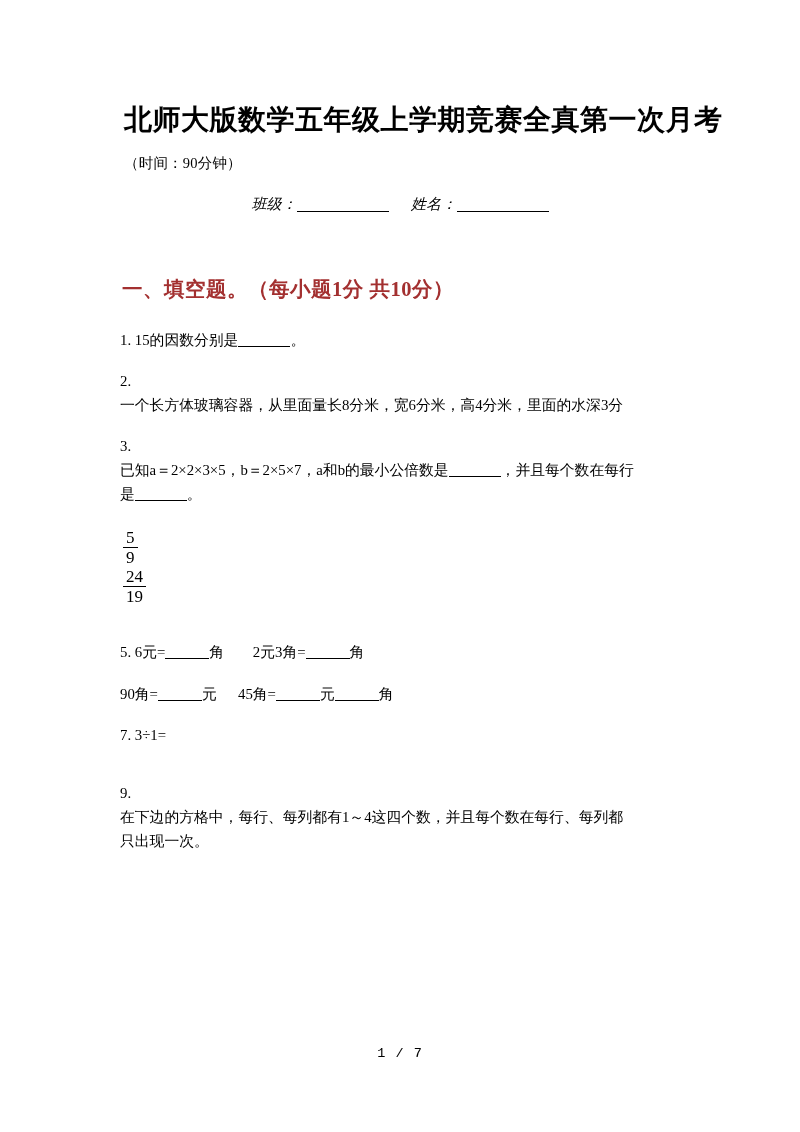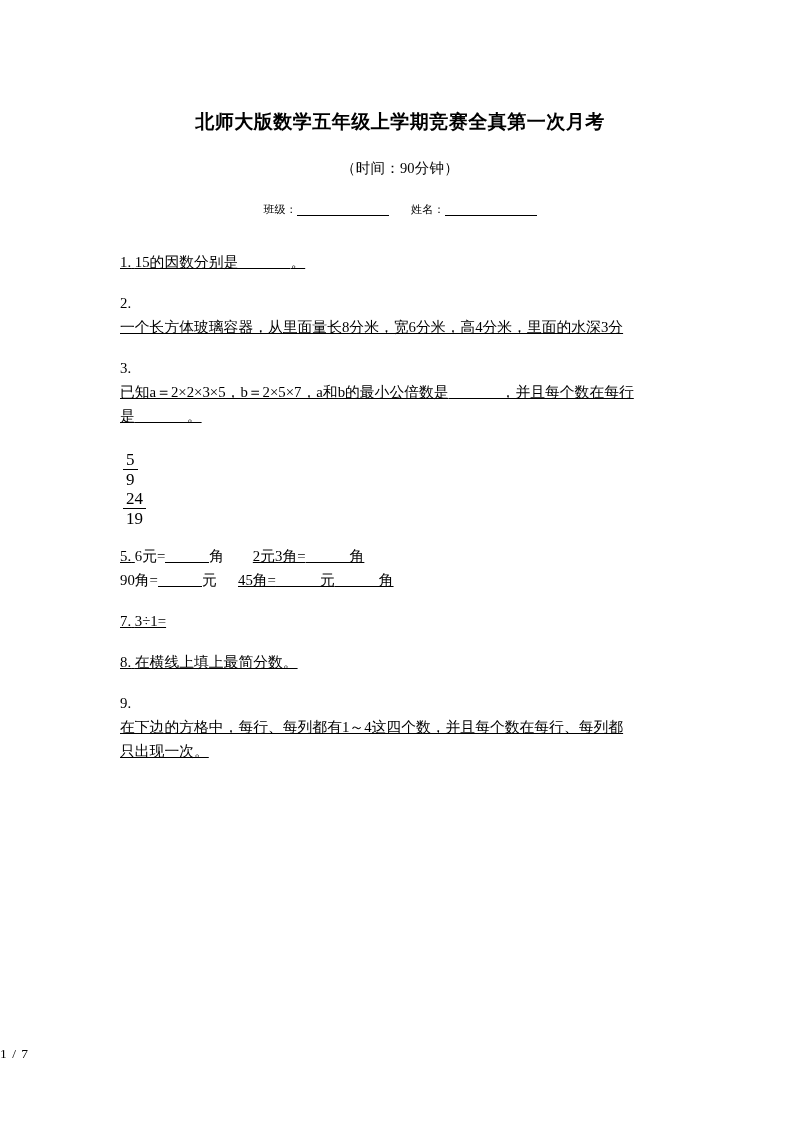--- a/index.html
+++ b/index.html
@@ -20,41 +20,42 @@
     left: 0; top: 0;
     width: 800px;
     height: 1132px;
     box-sizing: border-box;
     padding: 0 120px;
   }
 
   
   .doc-title {
     text-align: center;
-    font-size: 19px;
+    font-size: 28px;
     font-weight: bold;
     letter-spacing: 0.5px;
-    margin: 12px;
+    margin: 4px;
     padding-top: 98px;
     line-height: 1.25;
     white-space: nowrap;
   }
   .doc-subtitle {
-    text-align: center;
+    text-align: left;
     font-size: 14.5px;
-    margin: 10px;
+    margin: 4px;
     padding-top: 13px;
     letter-spacing: 0.2px;
   }
   .id-line {
     text-align: center;
-    font-size: 11px;
+    font-size: 15px;
     margin: 8px;
     padding-top: 14px;
     letter-spacing: 0.2px;
+    font-style: italic;
   }
   .id-line .blank {
     display: inline-block;
     border-bottom: 1px solid #000;
     width: 92px;
     vertical-align: -3px;
   }
   .id-gap { display: inline-block; width: 22px; }
 
   
@@ -73,21 +74,21 @@
     padding-top: 26px;
     font-size: 14.8px;
     line-height: 1.62;
   }
   .q {
     margin: 0 0 0 0;
     padding-bottom: 17px;
   }
   .q p { margin: 0; }
   .q-num-only { margin: 0; }
-  .q-body { margin: 0; text-align: justify; text-decoration: underline; }
+  .q-body { margin: 0; text-align: justify; }
 
   .u {
     display: inline-block;
     border-bottom: 1px solid #000;
     width: 52px;
     vertical-align: -2px;
   }
   .u-sm { width: 44px; }
 
   
@@ -104,21 +105,21 @@
   .frac .num { display: block; padding: 0 3px; }
   .frac .den {
     display: block;
     border-top: 1.3px solid #000;
     padding: 0 3px;
   }
   .frac-row { line-height: 1; }
 
   
   .money-row { white-space: nowrap; }
-  .col2 { display: inline-block; width: 118px; }
+  .col2 { display: inline-block; width: 118px; margin-top: 18px; }
 
   
   .figure-wrap {
     position: relative;
     width: 230px;
     height: 108px;
     margin-top: 4px;
     margin-left: 6px;
   }
   .figure-wrap svg { display: block; }
@@ -132,38 +133,40 @@
   .label-a { left: 14px;  top: 0px; }
   .label-b { left: 9px;   top: 84px; }
   .label-c { left: 173px; top: 81px; }
 
   
   .footer {
     position: absolute;
     left: 0;
     top: 1046px;
     width: 800px;
-    text-align: left;
+    text-align: center;
     font-size: 13.5px;
     letter-spacing: 1px;
+    font-family: Liberation Mono, monospace;
   }
 </style>
 </head>
 <body>
 
 <div class="page">
 
   <h1 class="doc-title">北师大版数学五年级上学期竞赛全真第一次月考</h1>
 
   <p class="doc-subtitle">（时间：90分钟）</p>
 
   <p class="id-line">
     <span><span>班级：</span></span><span class="blank"></span><span class="id-gap"></span><span>姓名：</span><span class="blank"></span>
   </p>
 
+  <h2 class="section-heading">一、填空题。（每小题1分 共10分）</h2>
 
   <div class="qlist">
 
     <div class="q">
       <p class="q-body">
         <span>1.</span>
         <span>15的因数分别是</span><span class="u"></span><span>。</span>
       </p>
     </div>
 
@@ -211,24 +214,20 @@
 
 
     <div class="q">
       <p class="q-body">
         <span>7.</span>
         <span>3÷1=</span>
       </p>
     </div>
 
     <div class="q">
-      <p class="q-body">
-        <span>8.</span>
-        <span>在横线上填上最简分数。</span>
-      </p>
     </div>
 
     <div class="q">
       <p class="q-num-only">9.</p>
       <p class="q-body">在下边的方格中，每行、每列都有1～4这四个数，并且每个数在每行、每列都</p>
       <p class="q-body">只出现一次。</p>
     </div>
 
   </div>
 </div>

